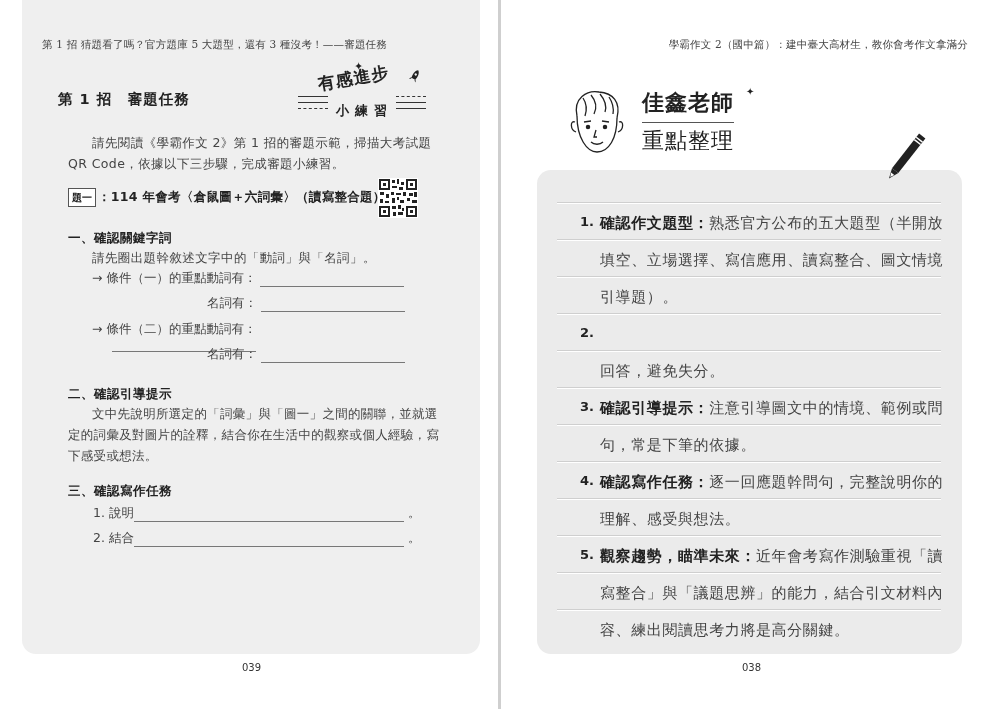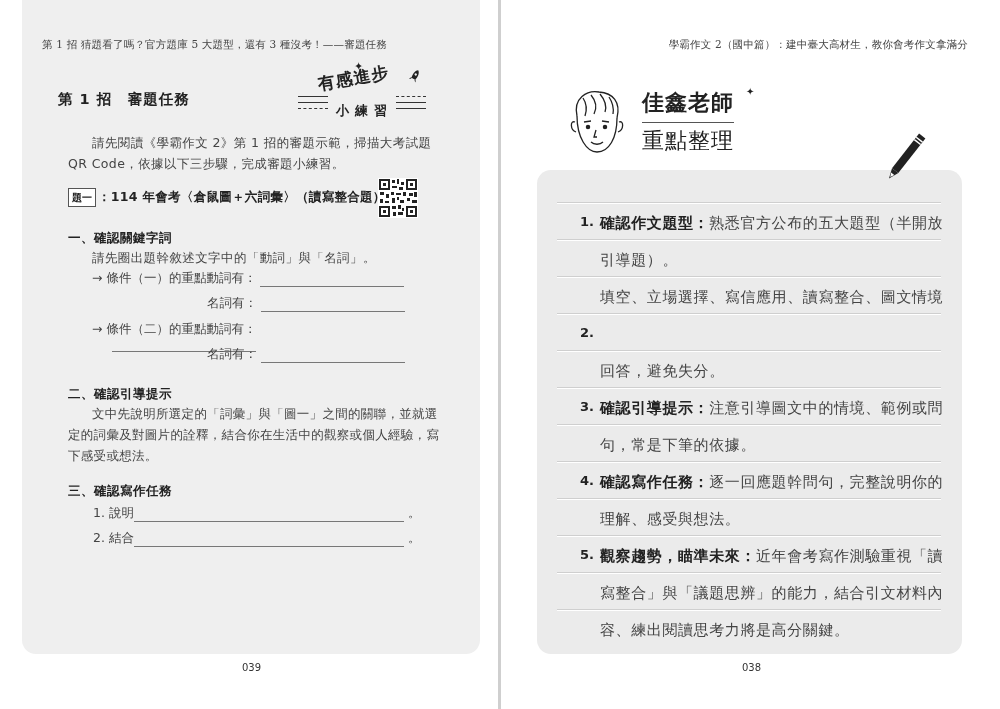--- a/index.html
+++ b/index.html
@@ -248,24 +248,24 @@
   </svg>
 </div>
 
 <div class="key-list">
 
   <div class="key-line">
     <span class="num">1.</span>
     <span class="txt"><span class="bold">確認作文題型：</span><span>熟悉官方公布的五大題型（半開放</span></span>
   </div>
   <div class="key-line">
+    <span class="txt">填空、立場選擇、寫信應用、讀寫整合、圖文情境</span>
+  </div>
+  <div class="key-line">
     <span class="txt">引導題）。</span>
-  </div>
-  <div class="key-line">
-    <span class="txt">填空、立場選擇、寫信應用、讀寫整合、圖文情境</span>
   </div>
 
   <div class="key-line">
     <span class="num">2.</span>
   </div>
   <div class="key-line">
     <span class="txt">回答，避免失分。</span>
   </div>
 
   <div class="key-line">

